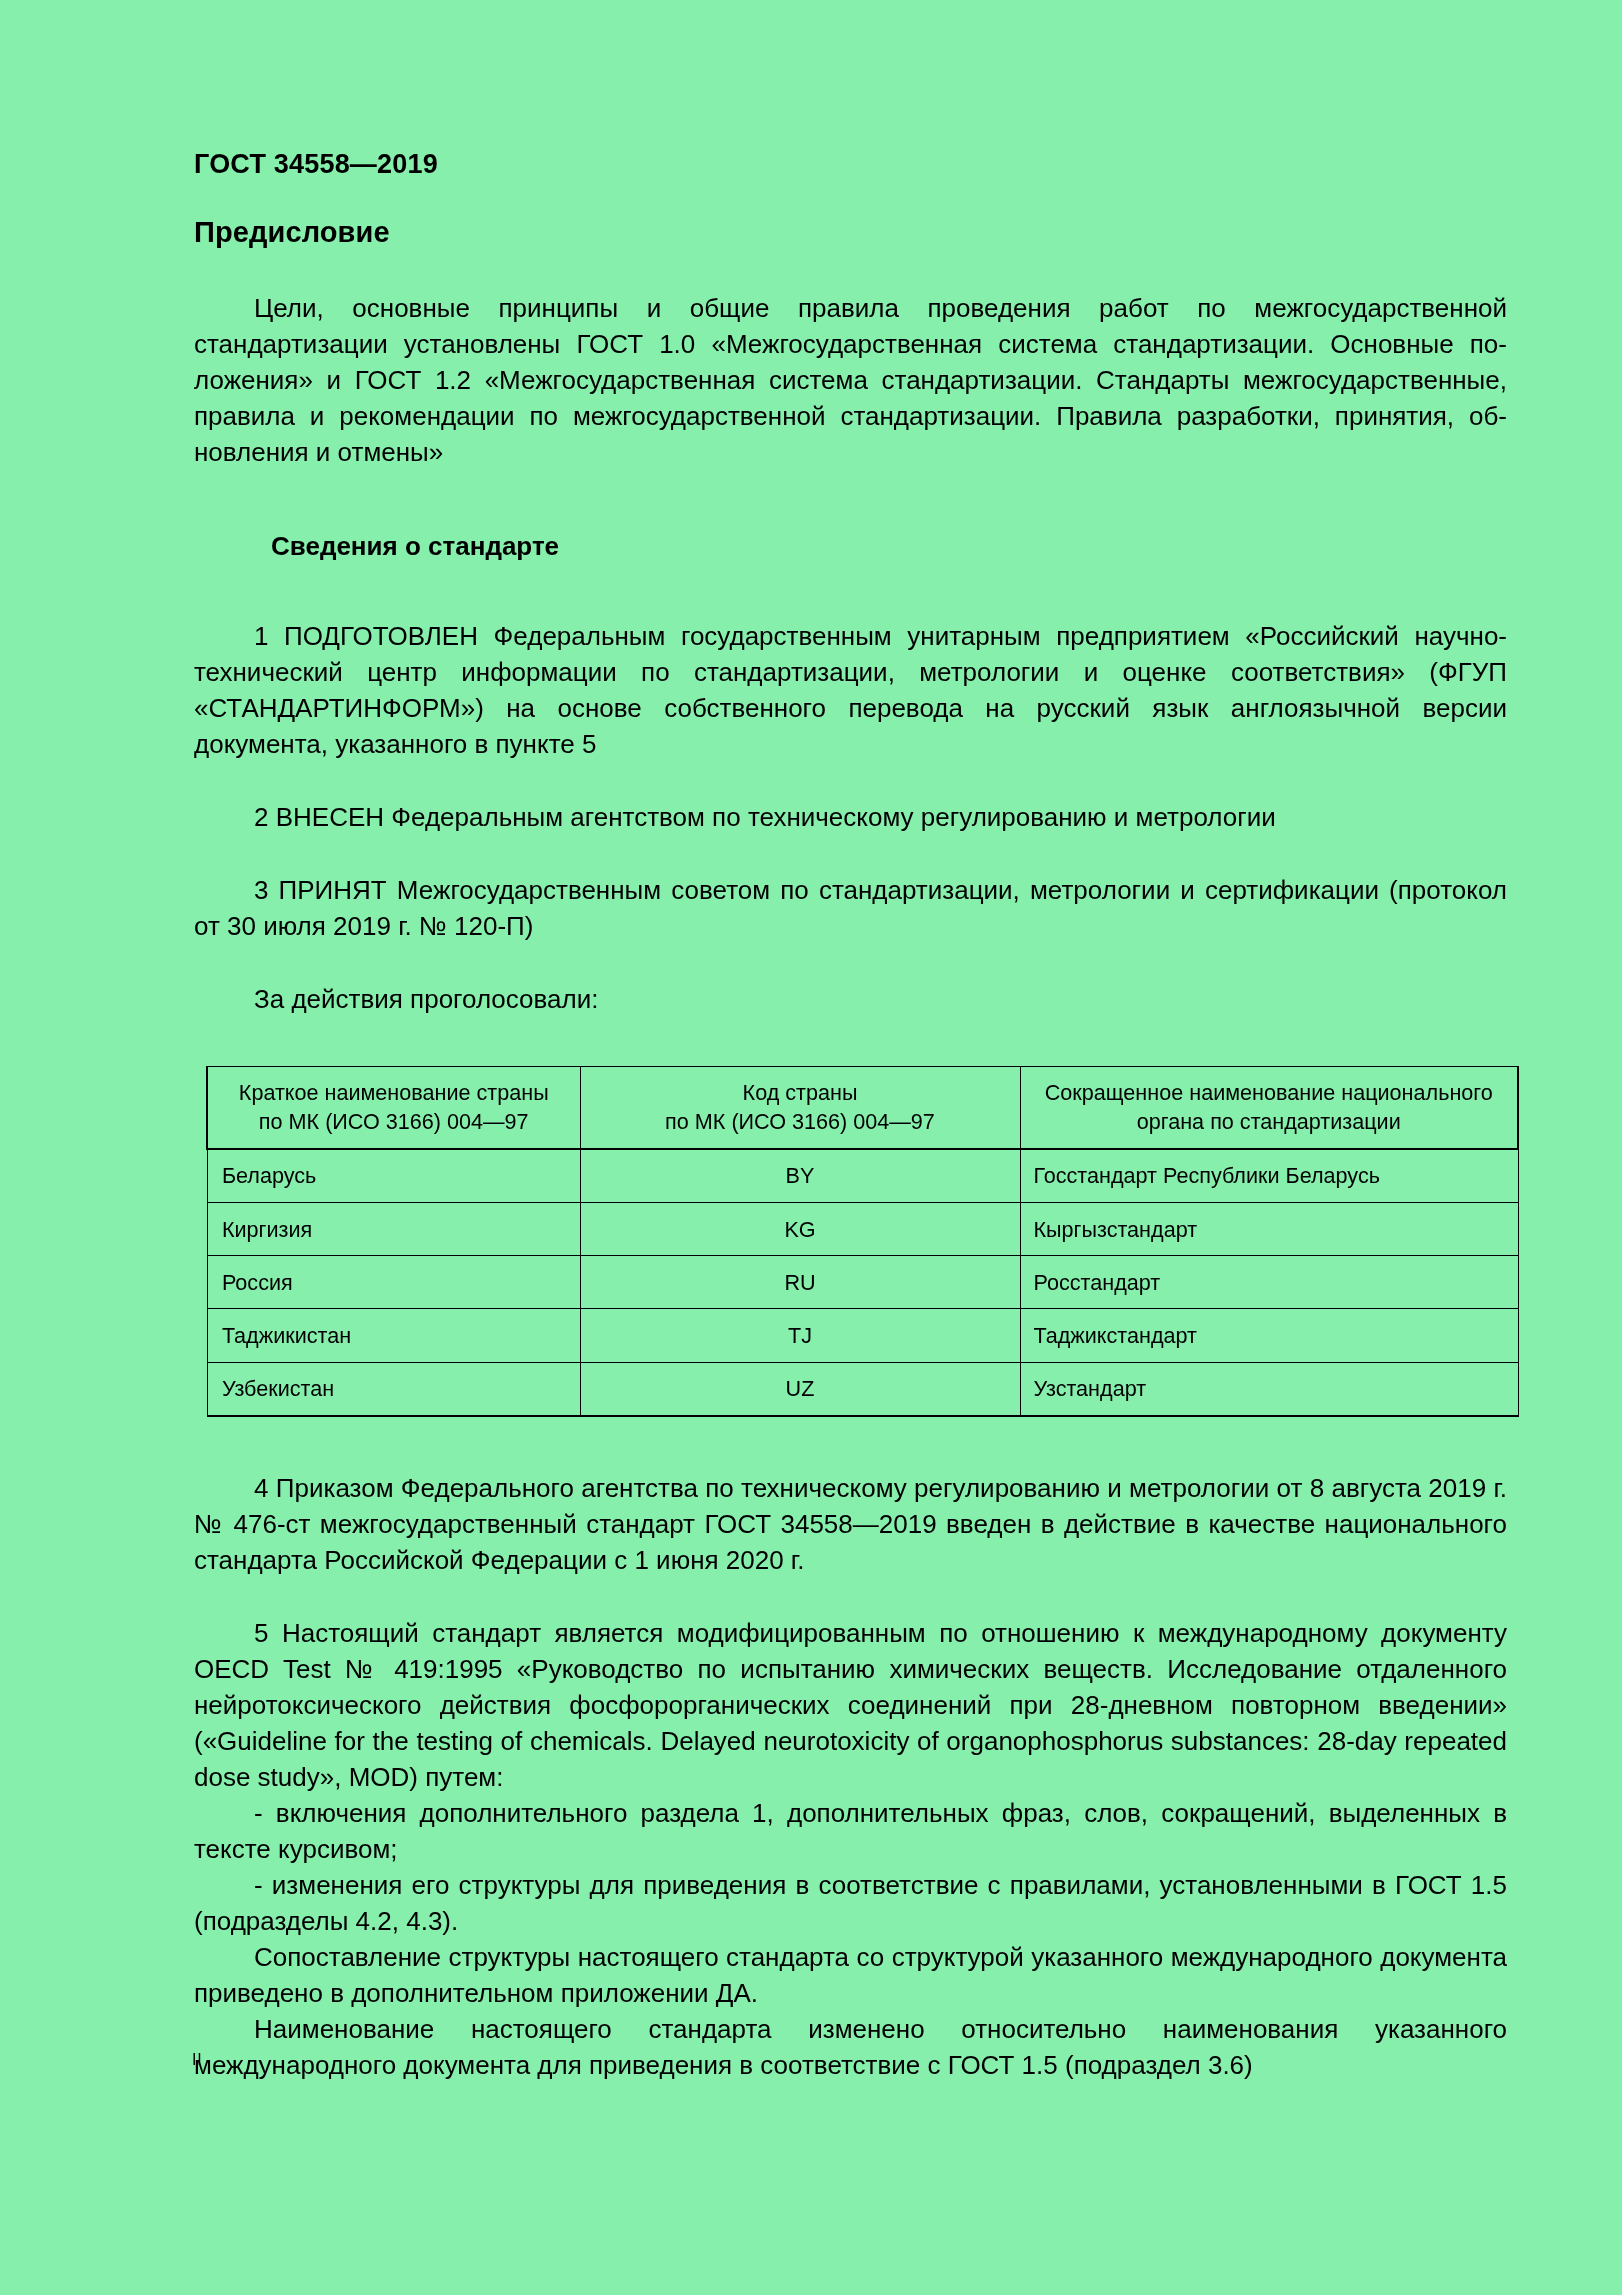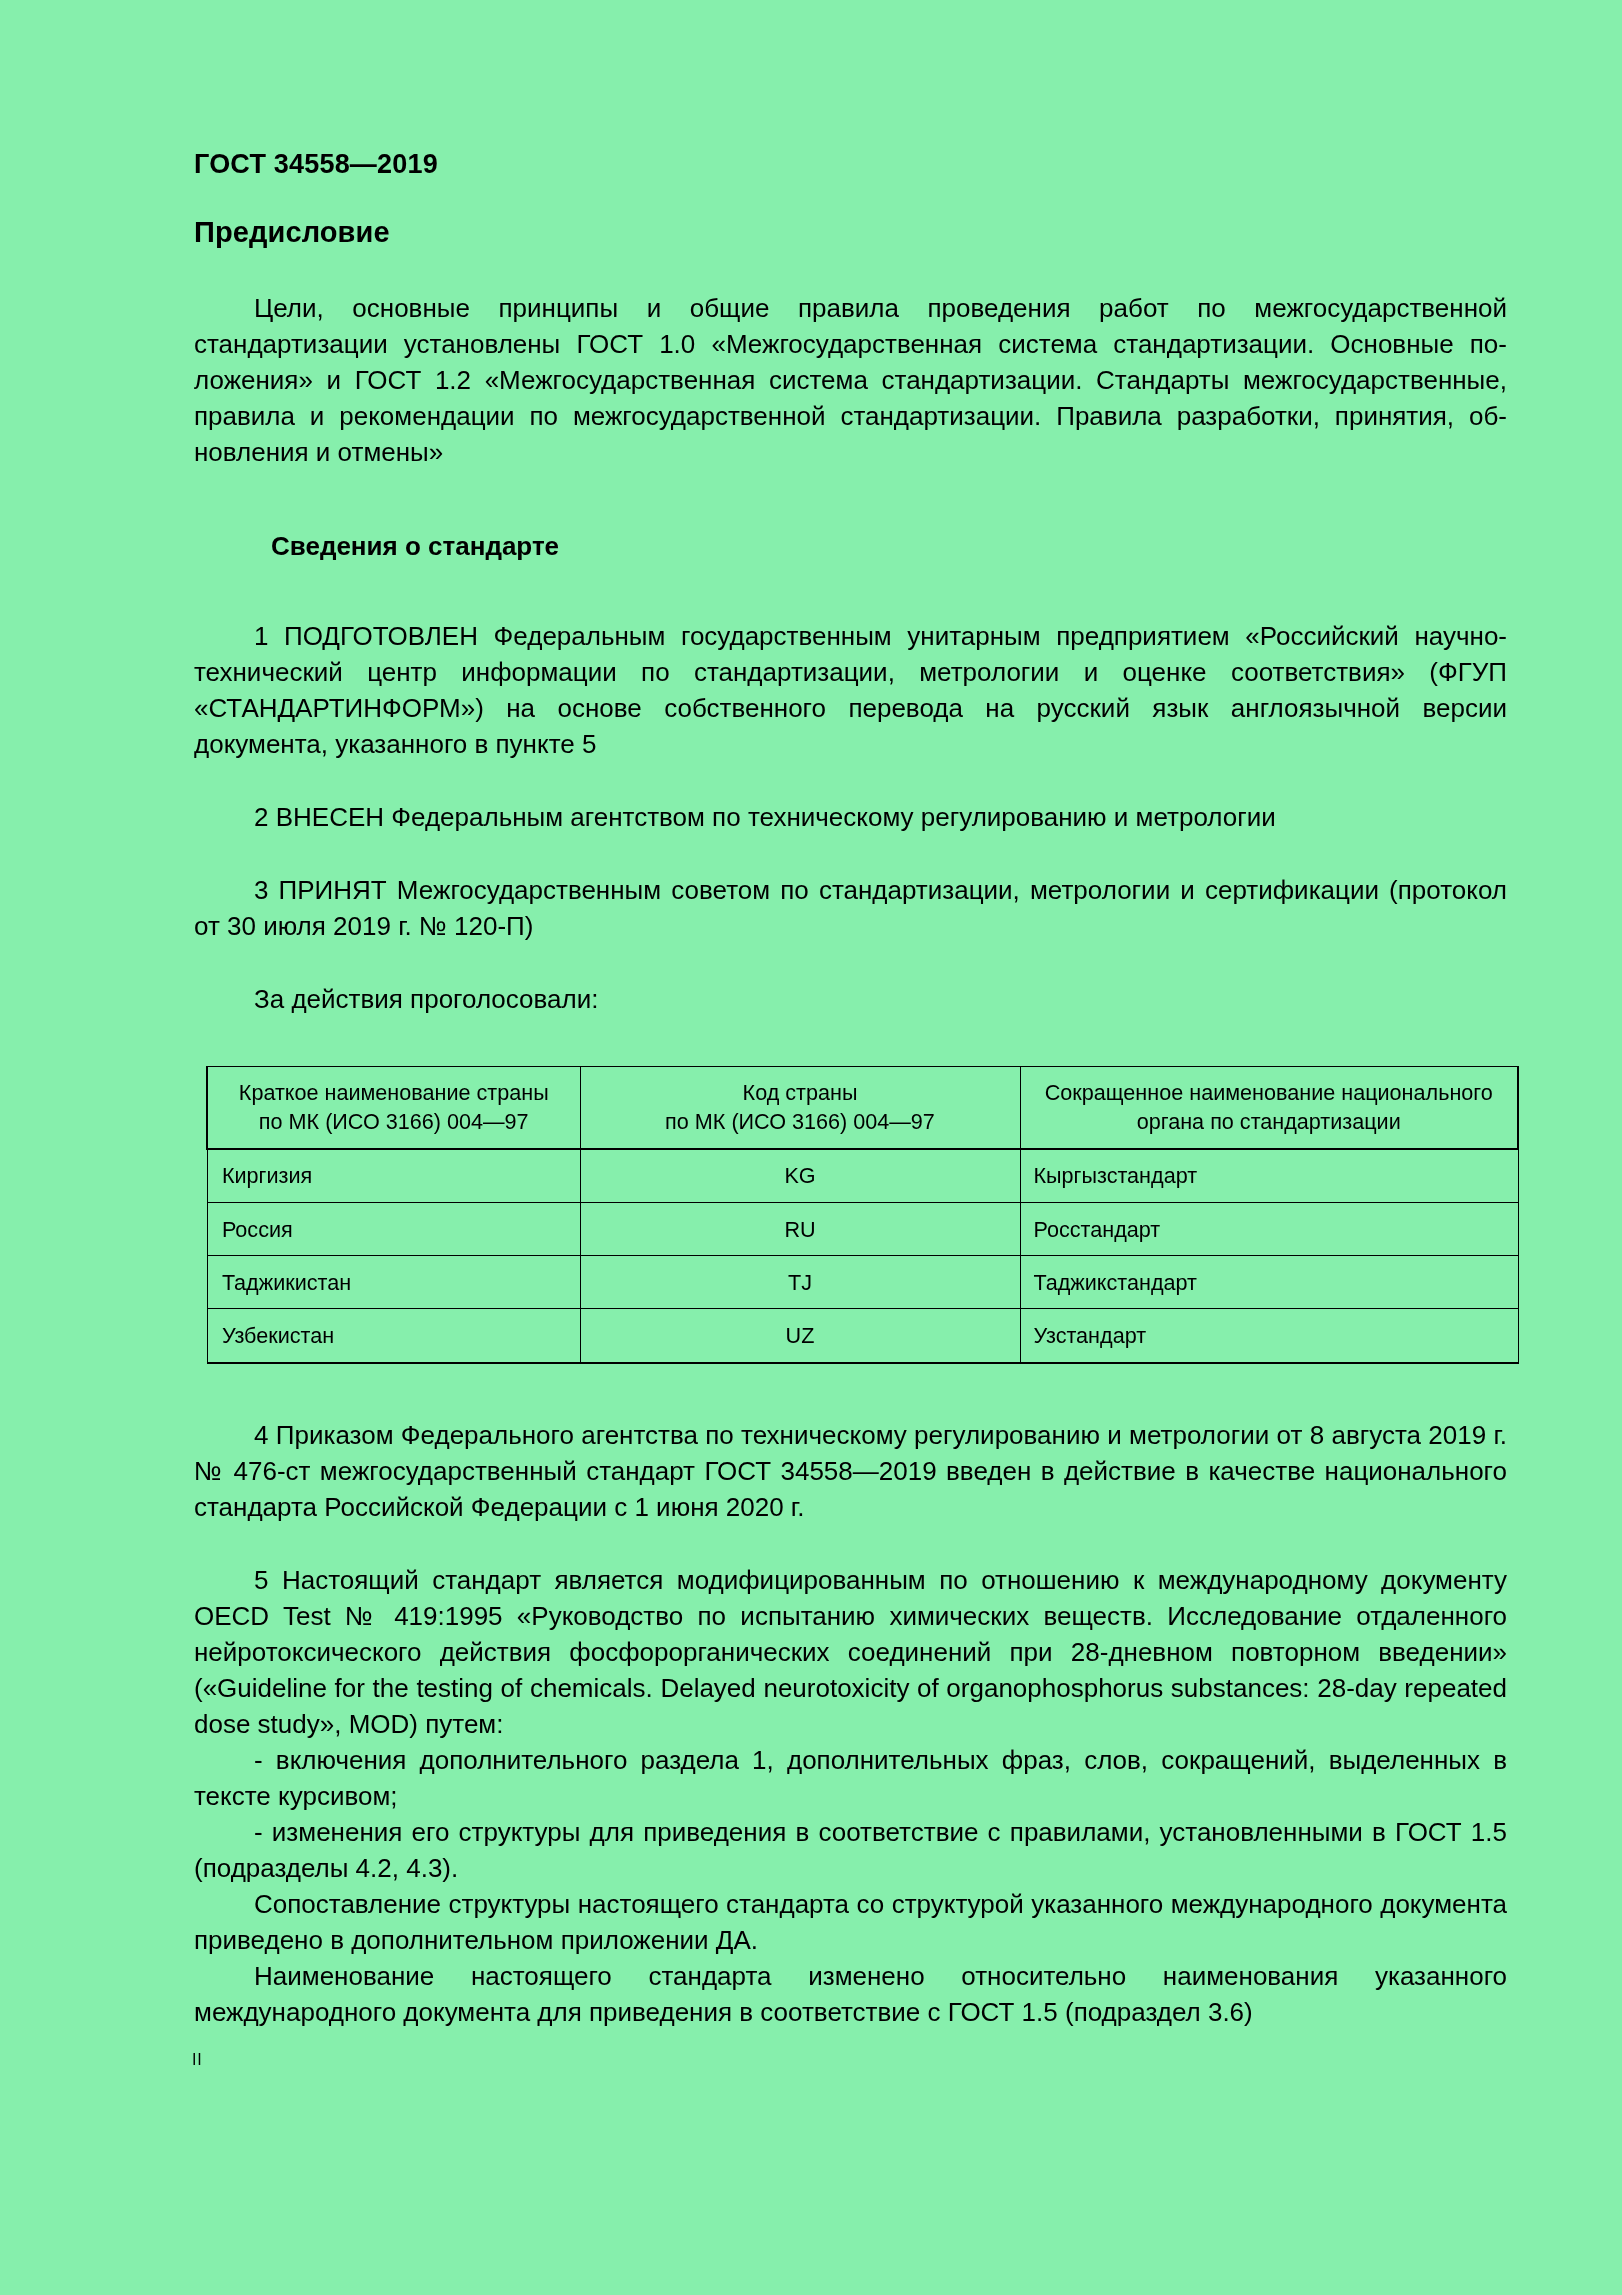--- a/index.html
+++ b/index.html
@@ -179,20 +179,25 @@
               <span>по МК (ИСО 3166) 004—97</span>
             </th>
             <th>
               <span>Сокращенное наименование национального</span><br>
               <span>органа по стандартизации</span>
             </th>
           </tr>
         </thead>
         <tbody>
           <tr>
+            <td class="c-name">Беларусь</td>
+            <td class="c-code">BY</td>
+            <td class="c-body">Госстандарт Республики Беларусь</td>
+          </tr>
+          <tr>
             <td class="c-name">Киргизия</td>
             <td class="c-code">KG</td>
             <td class="c-body">Кыргызстандарт</td>
           </tr>
           <tr>
             <td class="c-name">Россия</td>
             <td class="c-code">RU</td>
             <td class="c-body">Росстандарт</td>
           </tr>
           <tr>

